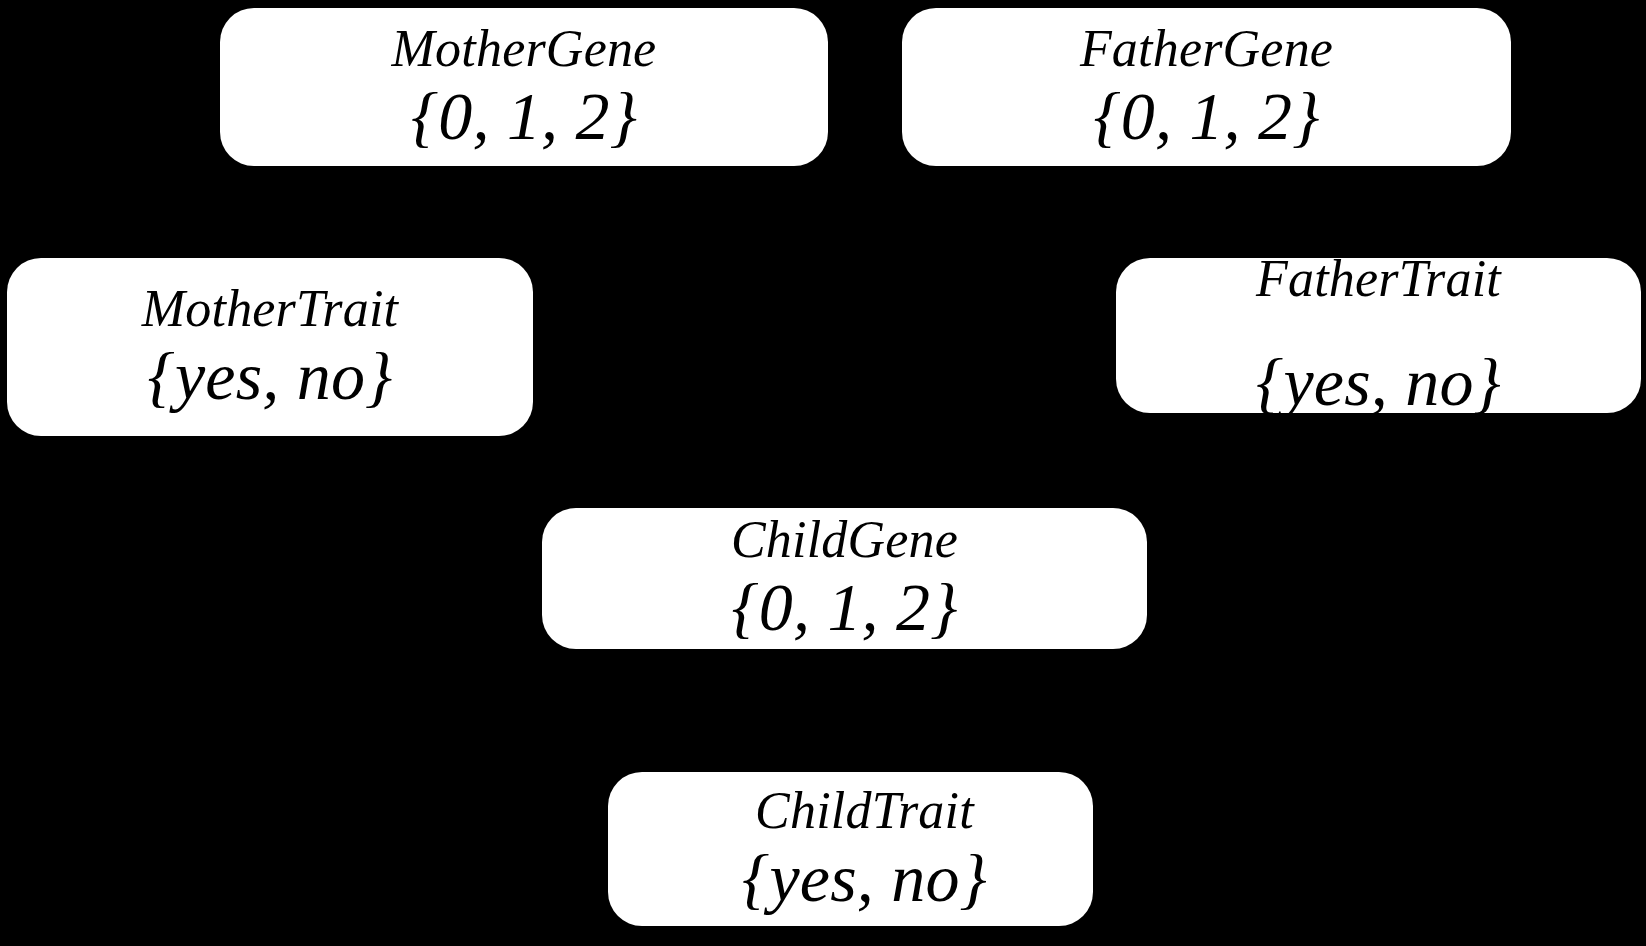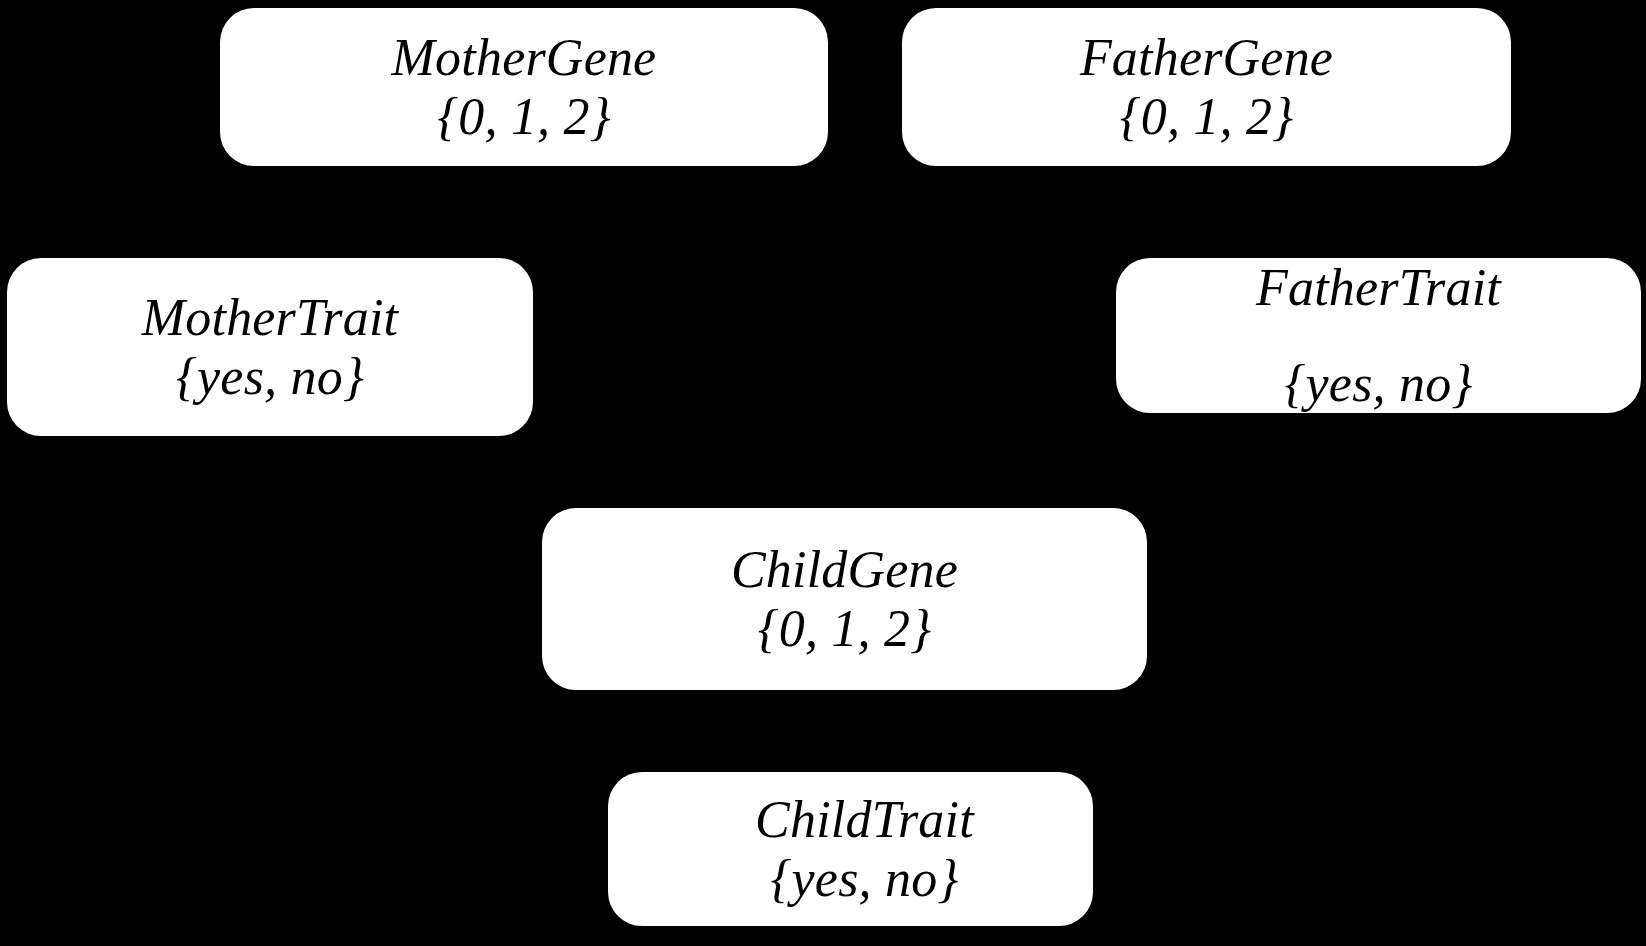--- a/index.html
+++ b/index.html
@@ -36,31 +36,31 @@
     text-align: center;
     letter-spacing: 0.2px;
     user-select: none;
   }
   .node .node-name {
     font-size: 52px;
     font-style: italic;
     white-space: nowrap;
   }
   .node .node-domain {
-    font-size: 52px;
+    font-size: 68px;
     font-style: italic;
     white-space: nowrap;
   }
 
   
   #node-mother-gene  { left: 220px;  top: 8px;   width: 608px; height: 158px; }
   #node-father-gene  { left: 866px;  top: 8px;   width: 609px; height: 158px; margin-left: 36px; }
   #node-mother-trait { left: 7px;    top: 258px; width: 526px; height: 178px; }
   #node-father-trait { left: 1116px; top: 258px; width: 525px; height: 155px; gap: 36px; }
-  #node-child-gene   { left: 542px;  top: 508px; width: 605px; height: 182px; }
+  #node-child-gene   { left: 542px;  top: 508px; width: 605px; height: 141px; }
   #node-child-trait  { left: 608px;  top: 772px; width: 485px; height: 154px; padding-left: 28px; }
 </style>
 </head>
 <body>
 
 <div id="canvas">
 
   <div class="node" id="node-mother-gene">
     <span class="node-name">MotherGene</span>
     <span class="node-domain">{0, 1, 2}</span>

